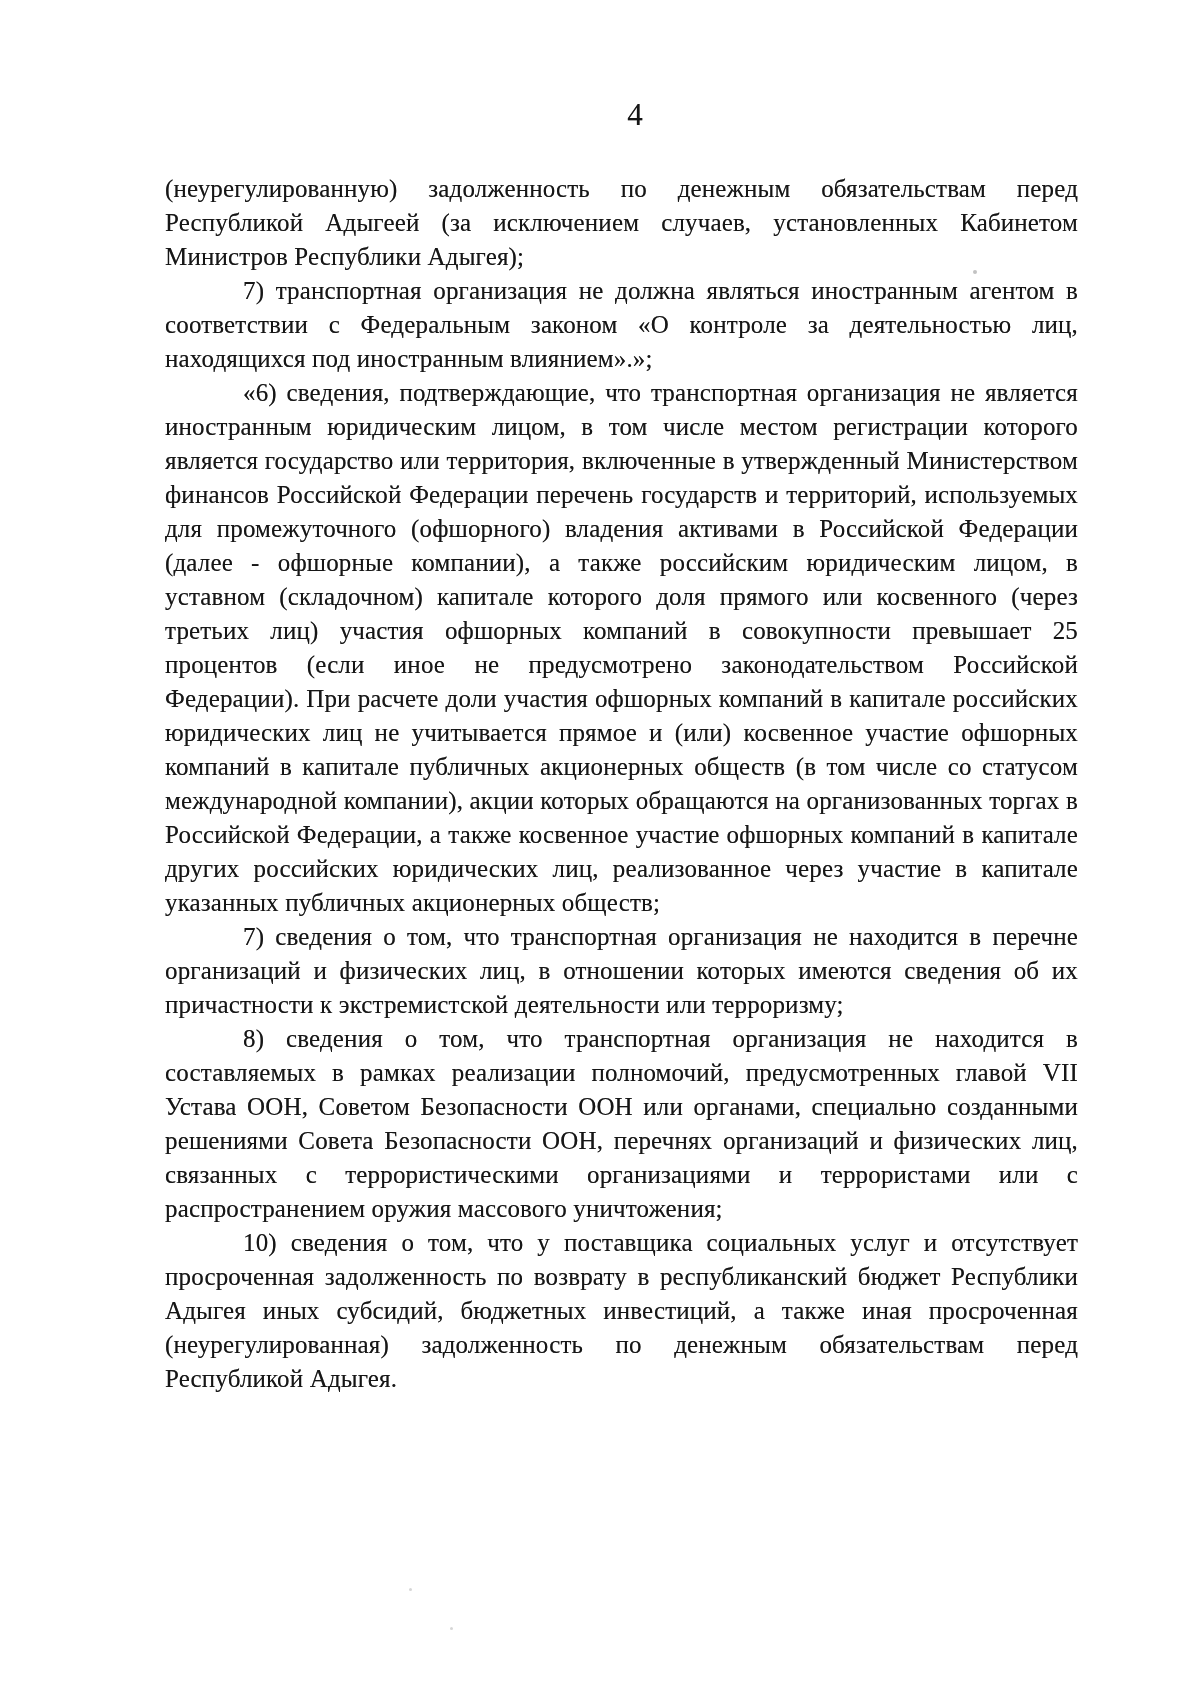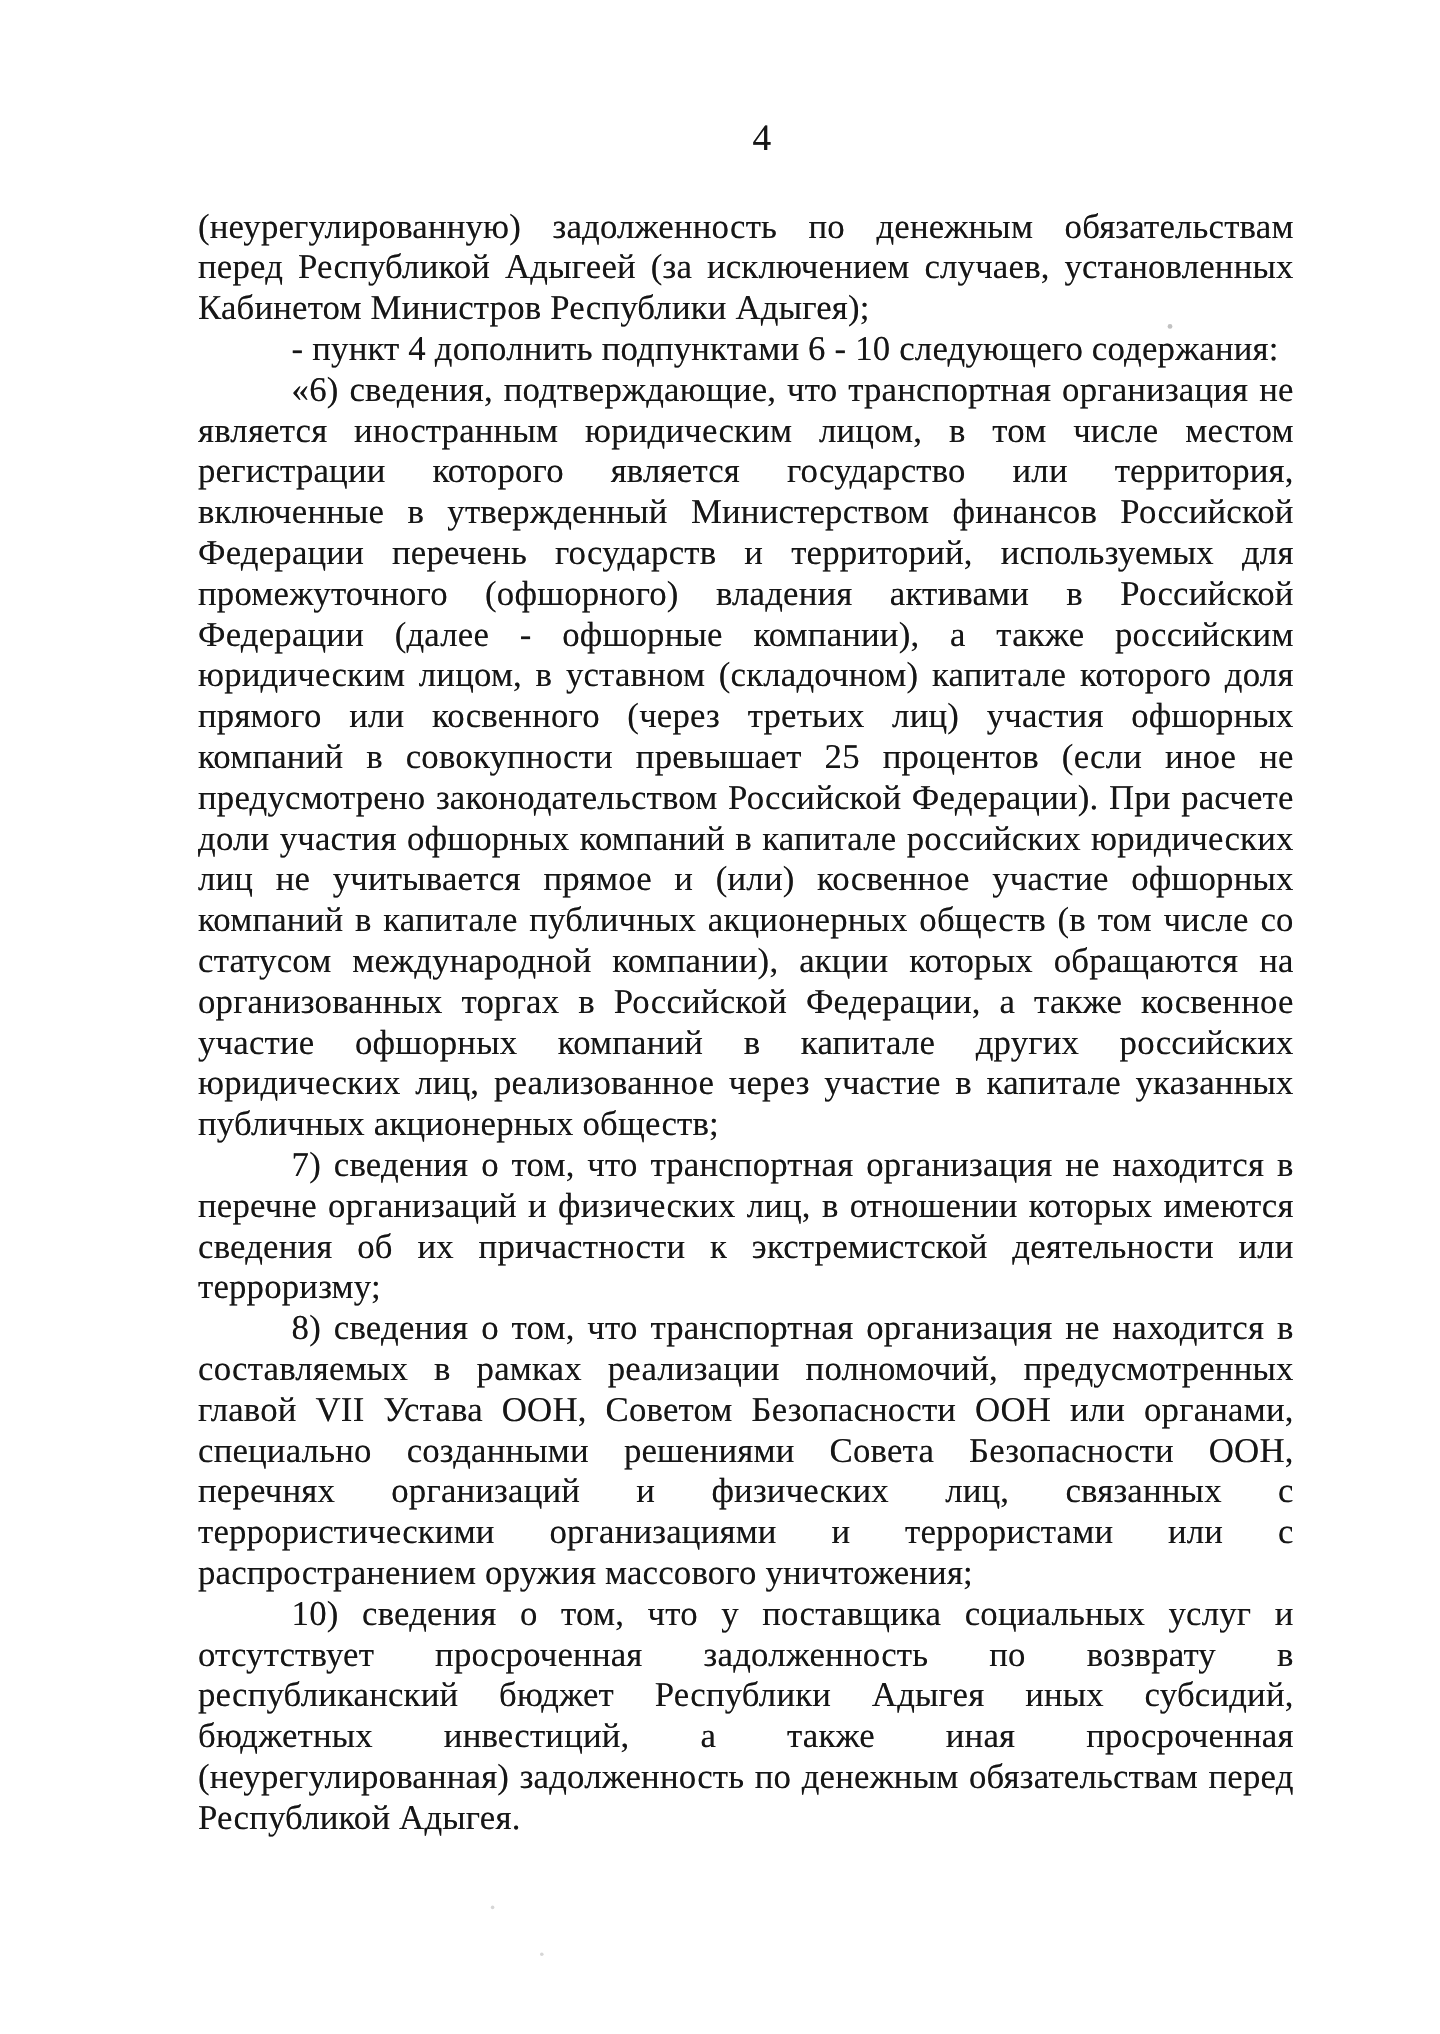--- a/index.html
+++ b/index.html
@@ -30,21 +30,21 @@
   }
   .text-block {
     position: absolute;
     left: 165px;
     top: 172px;
     width: 913px;
   }
   .text-block p {
     margin: 0;
     padding: 0;
-    font-size: 29px;
+    font-size: 25px;
     line-height: 34px;
     text-align: justify;
     letter-spacing: 0.15px;
     text-shadow: 0 0 0.5px rgba(0,0,0,0.5);
   }
   .text-block p.indent {
     text-indent: 78px;
   }
   .scan-speck {
     position: absolute;
@@ -60,21 +60,21 @@
 </style>
 </head>
 <body>
 
 <div class="page">
 
   <div class="page-number">4</div>
 
   <div class="text-block">
     <p class="para">(неурегулированную) задолженность по денежным обязательствам перед Республикой Адыгеей (за исключением случаев, установленных Кабинетом Министров Республики Адыгея);</p>
-    <p class="para indent">- пункт 4 дополнить подпунктами 6 - 10 следующего содержания:</p>
+    <p class="para indent">7) транспортная организация не должна являться иностранным агентом в соответствии с Федеральным законом «О контроле за деятельностью лиц, находящихся под иностранным влиянием».»;</p>
     <p class="para indent">«6) сведения, подтверждающие, что транспортная организация не является иностранным юридическим лицом, в том числе местом регистрации которого является государство или территория, включенные в утвержденный Министерством финансов Российской Федерации перечень государств и территорий, используемых для промежуточного (офшорного) владения активами в Российской Федерации (далее - офшорные компании), а также российским юридическим лицом, в уставном (складочном) капитале которого доля прямого или косвенного (через третьих лиц) участия офшорных компаний в совокупности превышает 25 процентов (если иное не предусмотрено законодательством Российской Федерации). При расчете доли участия офшорных компаний в капитале российских юридических лиц не учитывается прямое и (или) косвенное участие офшорных компаний в капитале публичных акционерных обществ (в том числе со статусом международной компании), акции которых обращаются на организованных торгах в Российской Федерации, а также косвенное участие офшорных компаний в капитале других российских юридических лиц, реализованное через участие в капитале указанных публичных акционерных обществ;</p>
     <p class="para indent">7) сведения о том, что транспортная организация не находится в перечне организаций и физических лиц, в отношении которых имеются сведения об их причастности к экстремистской деятельности или терроризму;</p>
     <p class="para indent">8) сведения о том, что транспортная организация не находится в составляемых в рамках реализации полномочий, предусмотренных главой VII Устава ООН, Советом Безопасности ООН или органами, специально созданными решениями Совета Безопасности ООН, перечнях организаций и физических лиц, связанных с террористическими организациями и террористами или с распространением оружия массового уничтожения;</p>
     <p class="para indent">10) сведения о том, что у поставщика социальных услуг и отсутствует просроченная задолженность по возврату в республиканский бюджет Республики Адыгея иных субсидий, бюджетных инвестиций, а также иная просроченная (неурегулированная) задолженность по денежным обязательствам перед Республикой Адыгея.</p>
   </div>
 
   <div class="scan-speck speck-1"></div>
   <div class="scan-speck speck-2"></div>
   <div class="scan-speck speck-3"></div>
 

